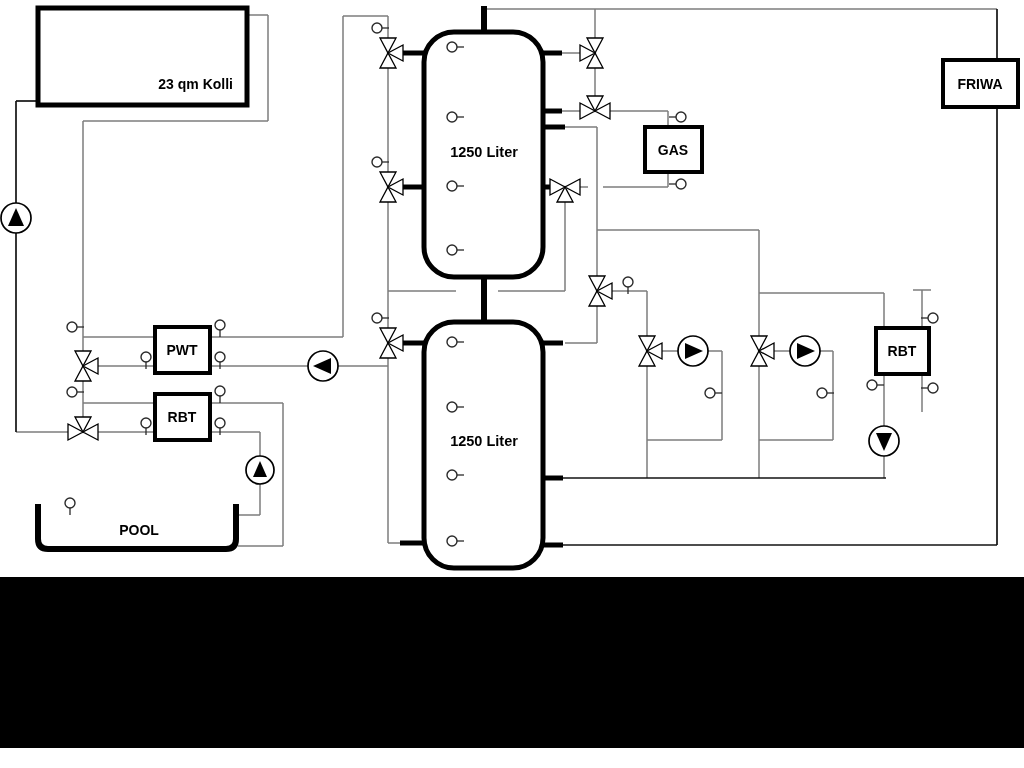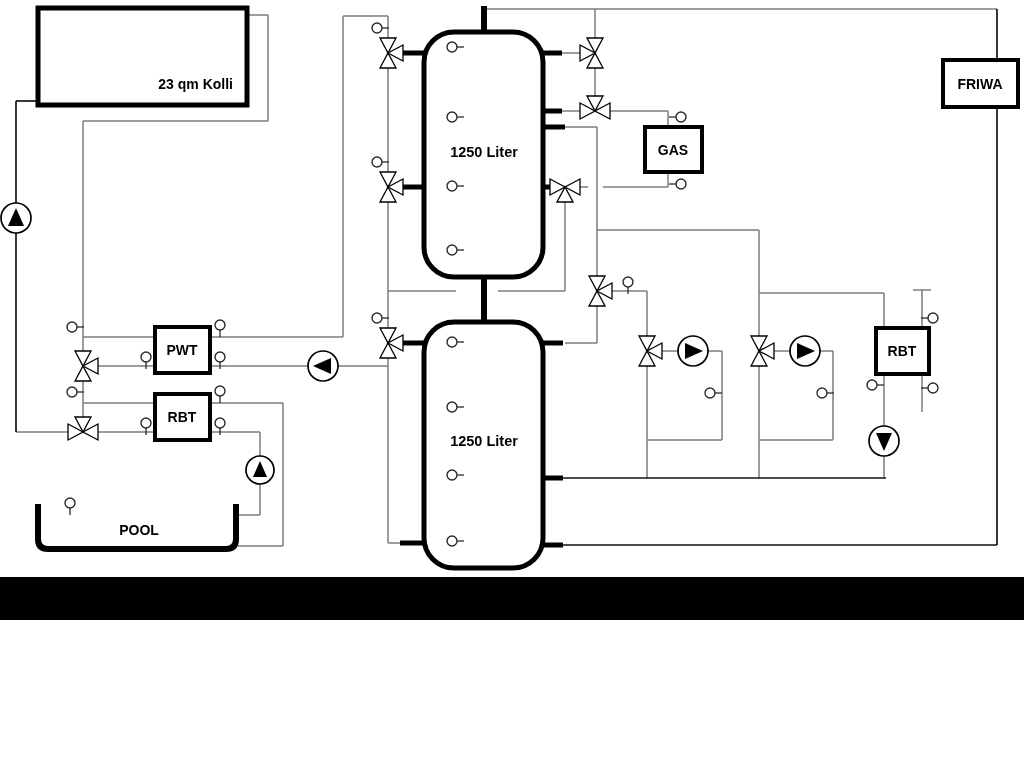--- a/index.html
+++ b/index.html
@@ -1,16 +1,16 @@
 <!DOCTYPE html>
 <html><head>
 <meta charset="utf-8">
 <style>
   html,body{margin:0;padding:0;background:#fff;}
-  #stage{position:relative;width:1024px;height:620px;background:#fff;overflow:hidden;
+  #stage{position:relative;width:1024px;height:748px;background:#fff;overflow:hidden;
          font-family:"Liberation Sans", sans-serif;}
   svg{display:block}
   text{font-family:"Liberation Sans", sans-serif;font-weight:bold;fill:#000;}
 </style>
 </head>
 <body>
 
 <div id="stage">
   <svg id="diagram" width="1024" height="768" viewBox="0 0 1024 768">
       <rect x="0" y="0" width="1024" height="768" fill="#ffffff"></rect>

